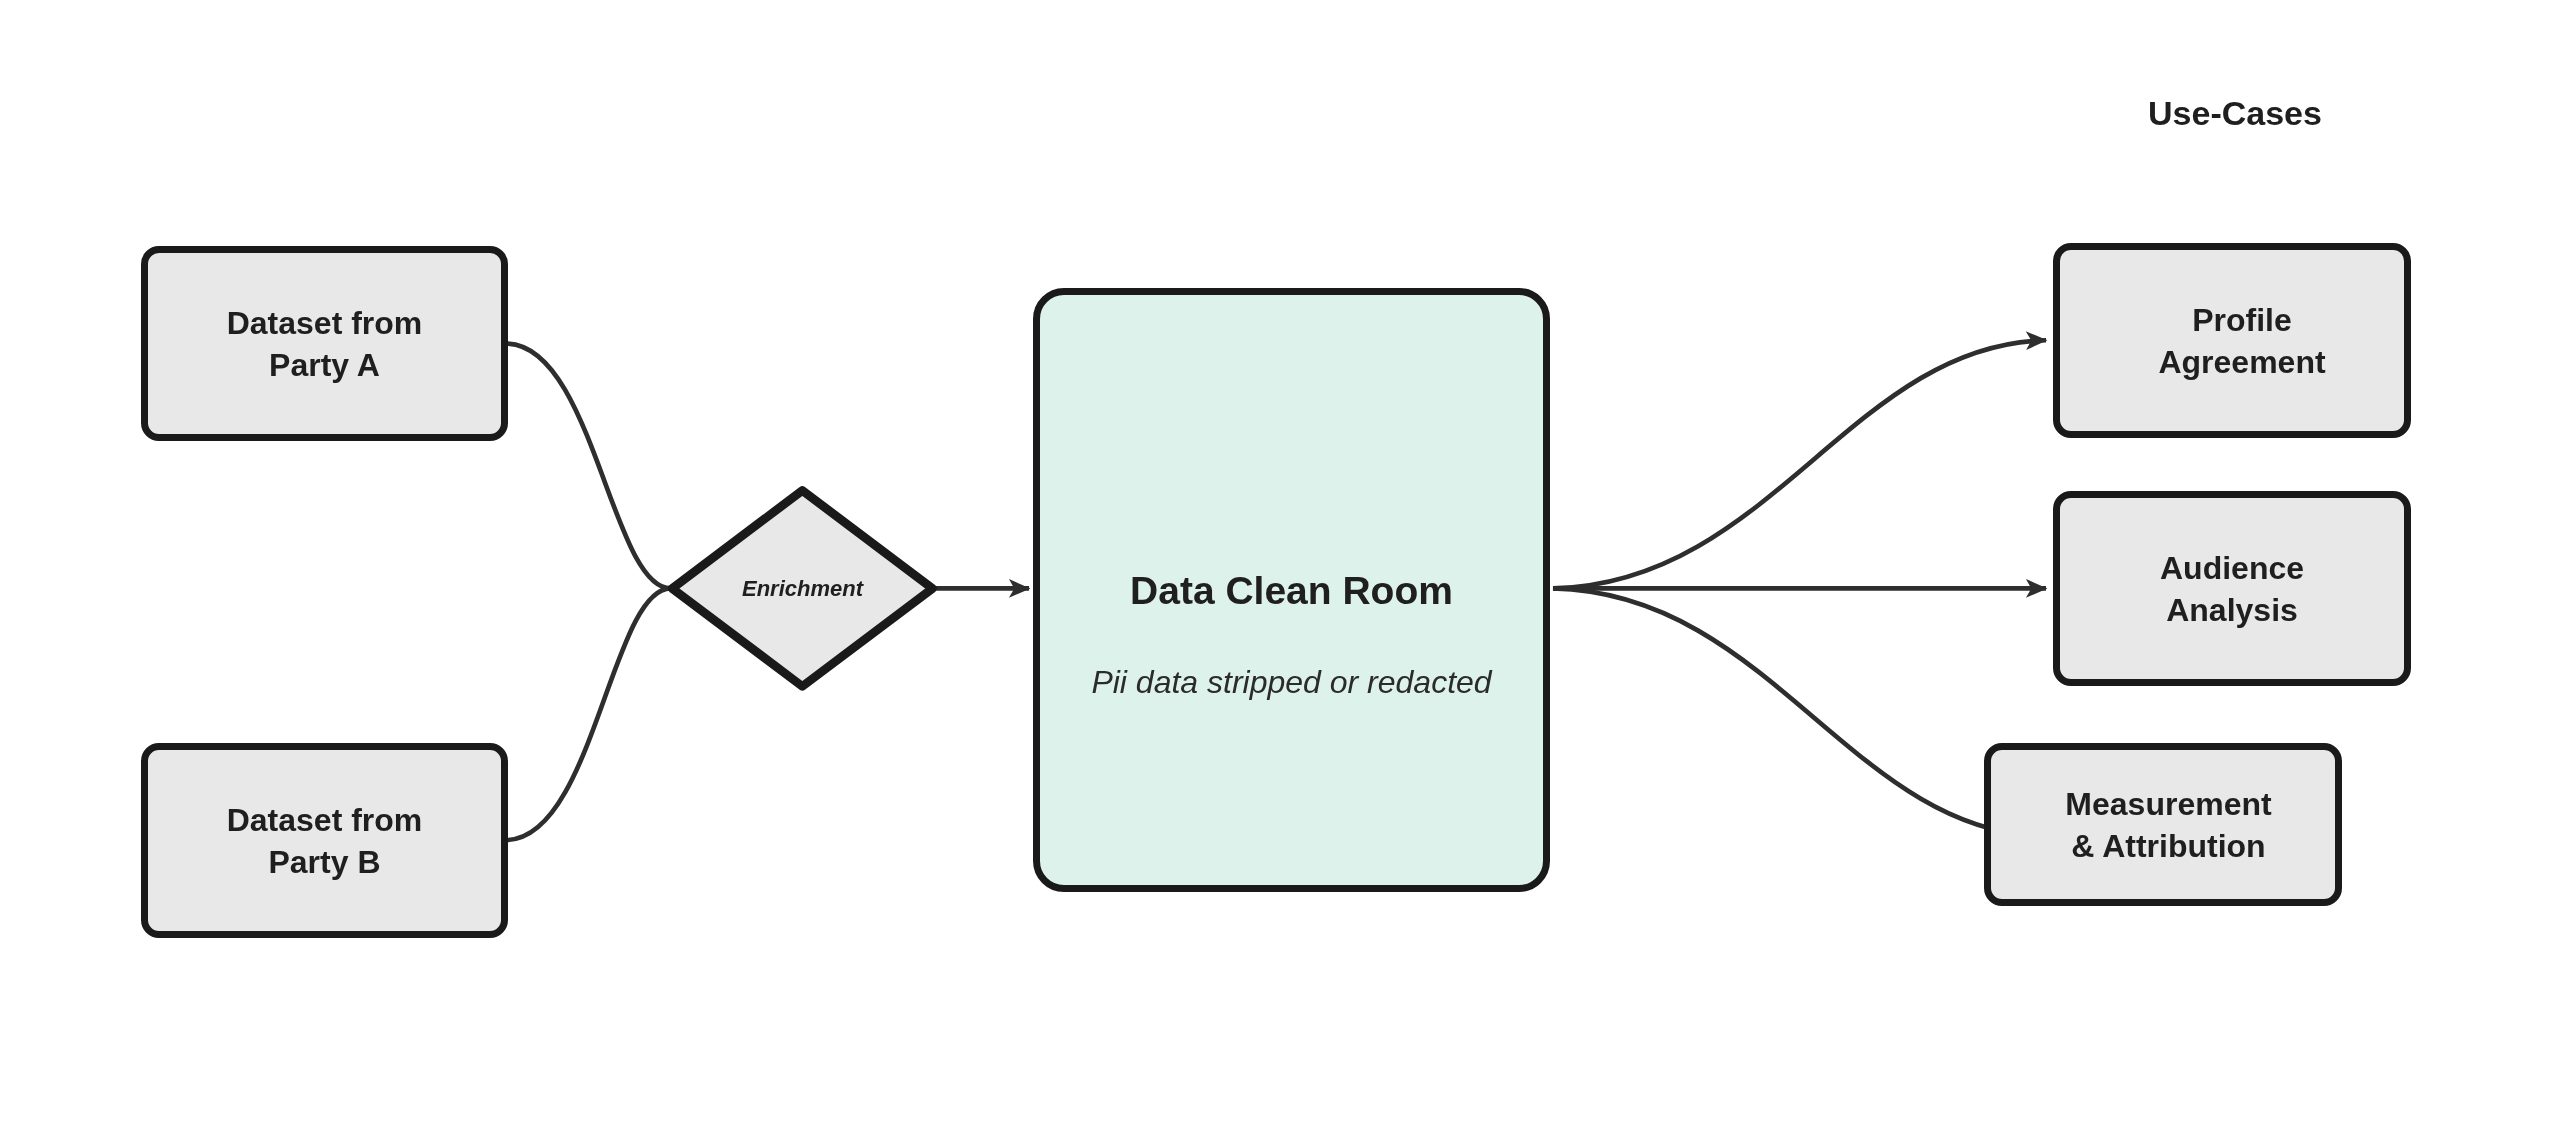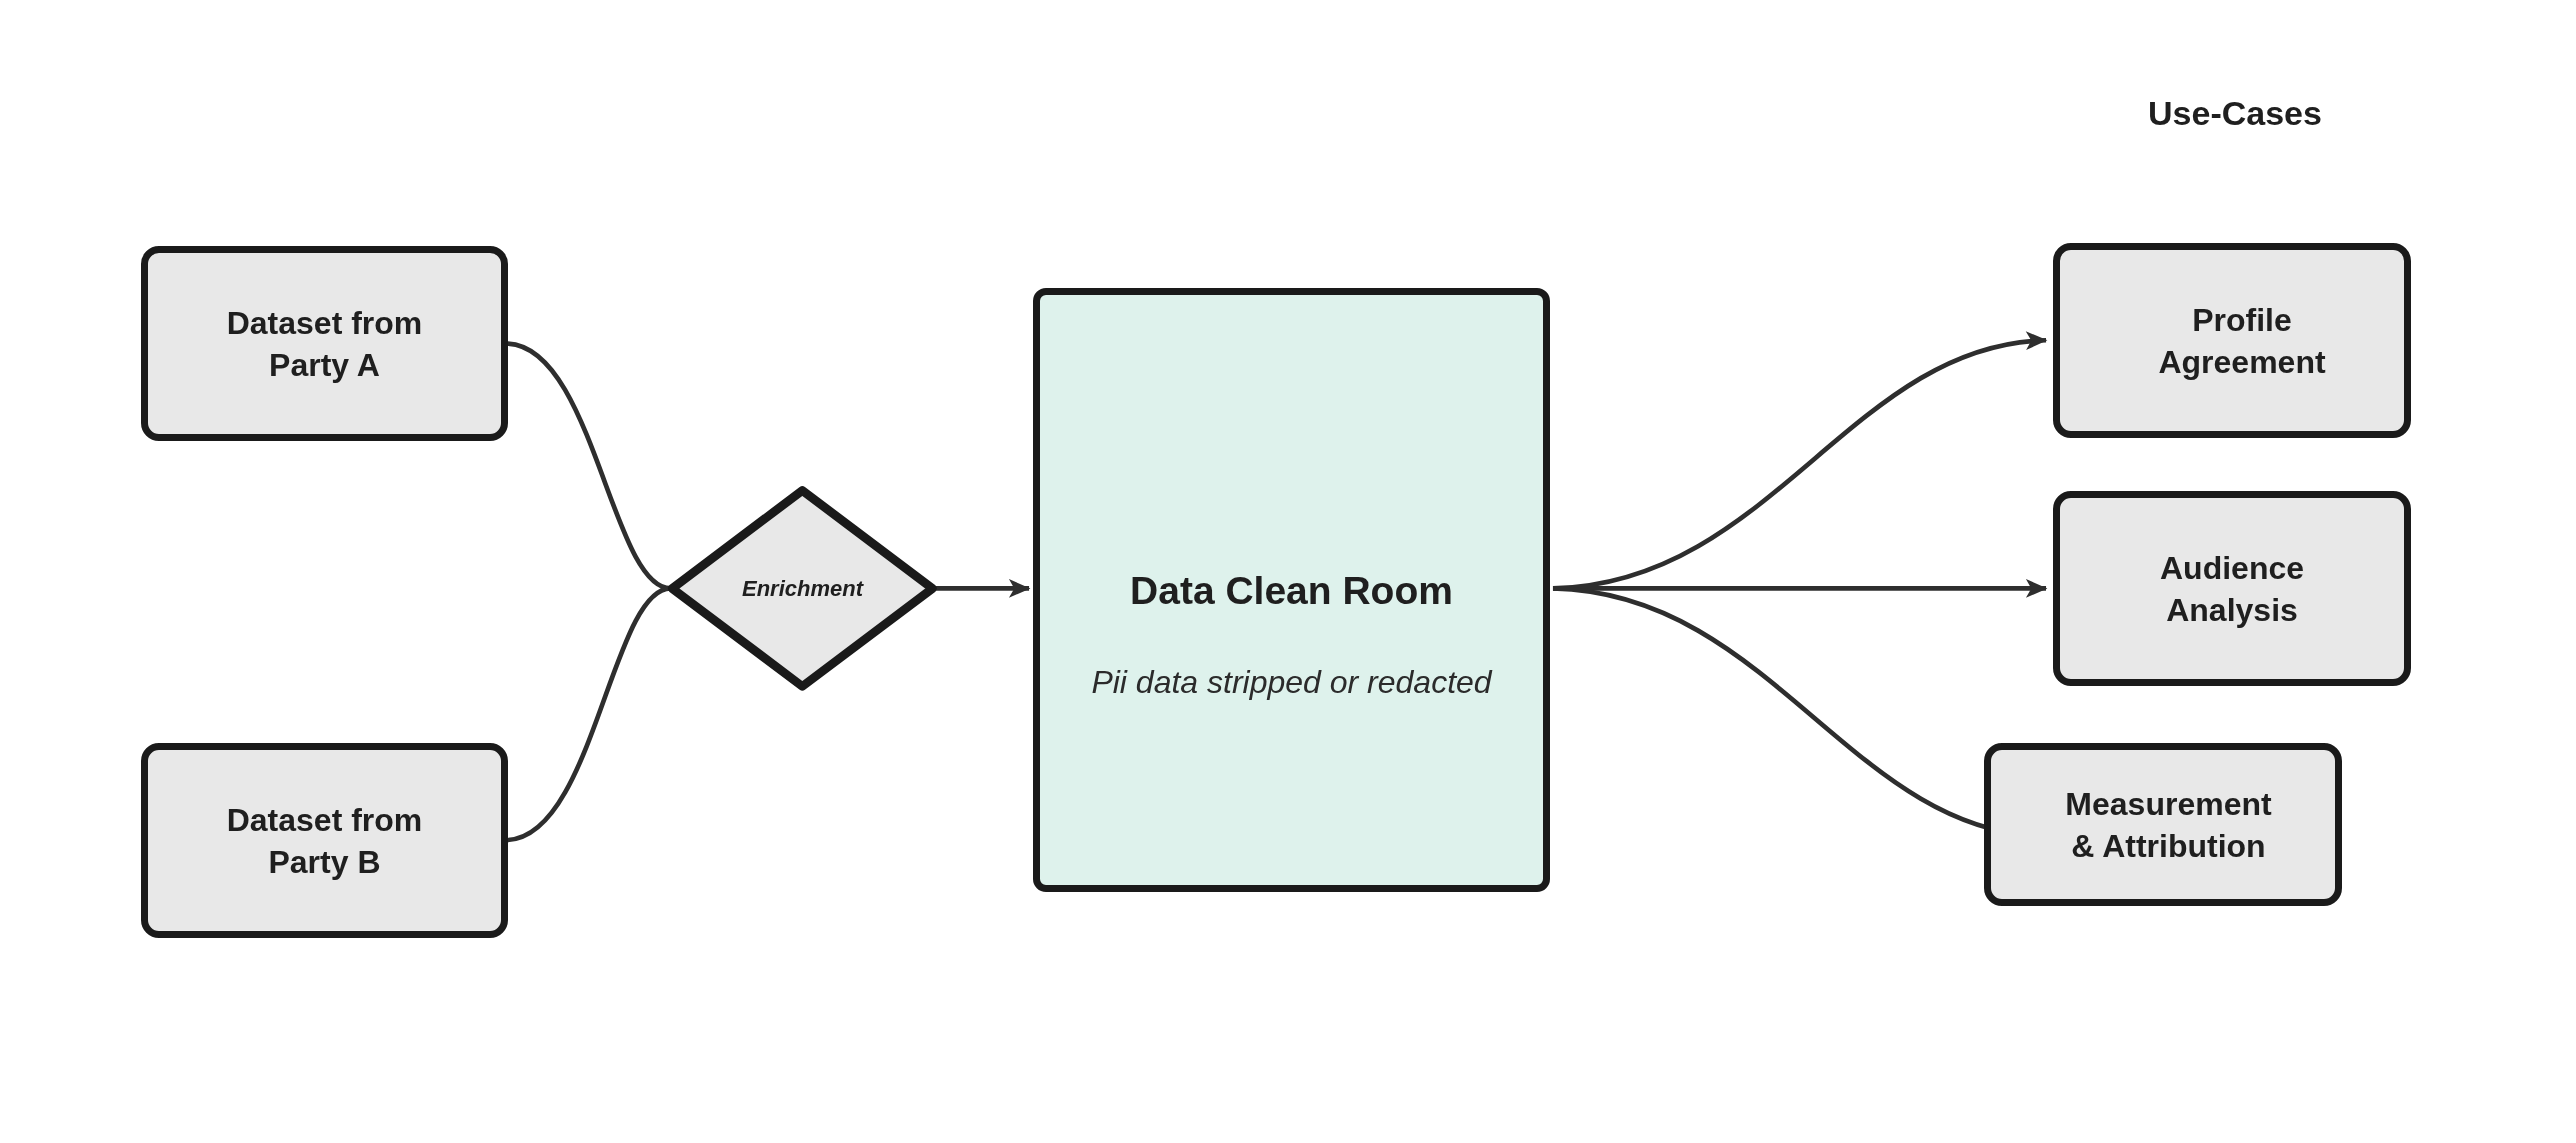--- a/index.html
+++ b/index.html
@@ -61,21 +61,21 @@
     display:block;
     font-size:32px;
     font-weight:bold;
     line-height:42px;
     color:var(--text);
   }
   .clean-room{
     position:absolute;
     background:var(--clean-room-fill);
     border:7.4px solid var(--node-border);
-    border-radius:13px;
+    border-radius:31px;
   }
   .clean-room-title{
     position:absolute;
     left:0;top:272px;
     width:100%;
     text-align:center;
     font-size:39px;
     font-weight:bold;
     line-height:47px;
     color:var(--text);

